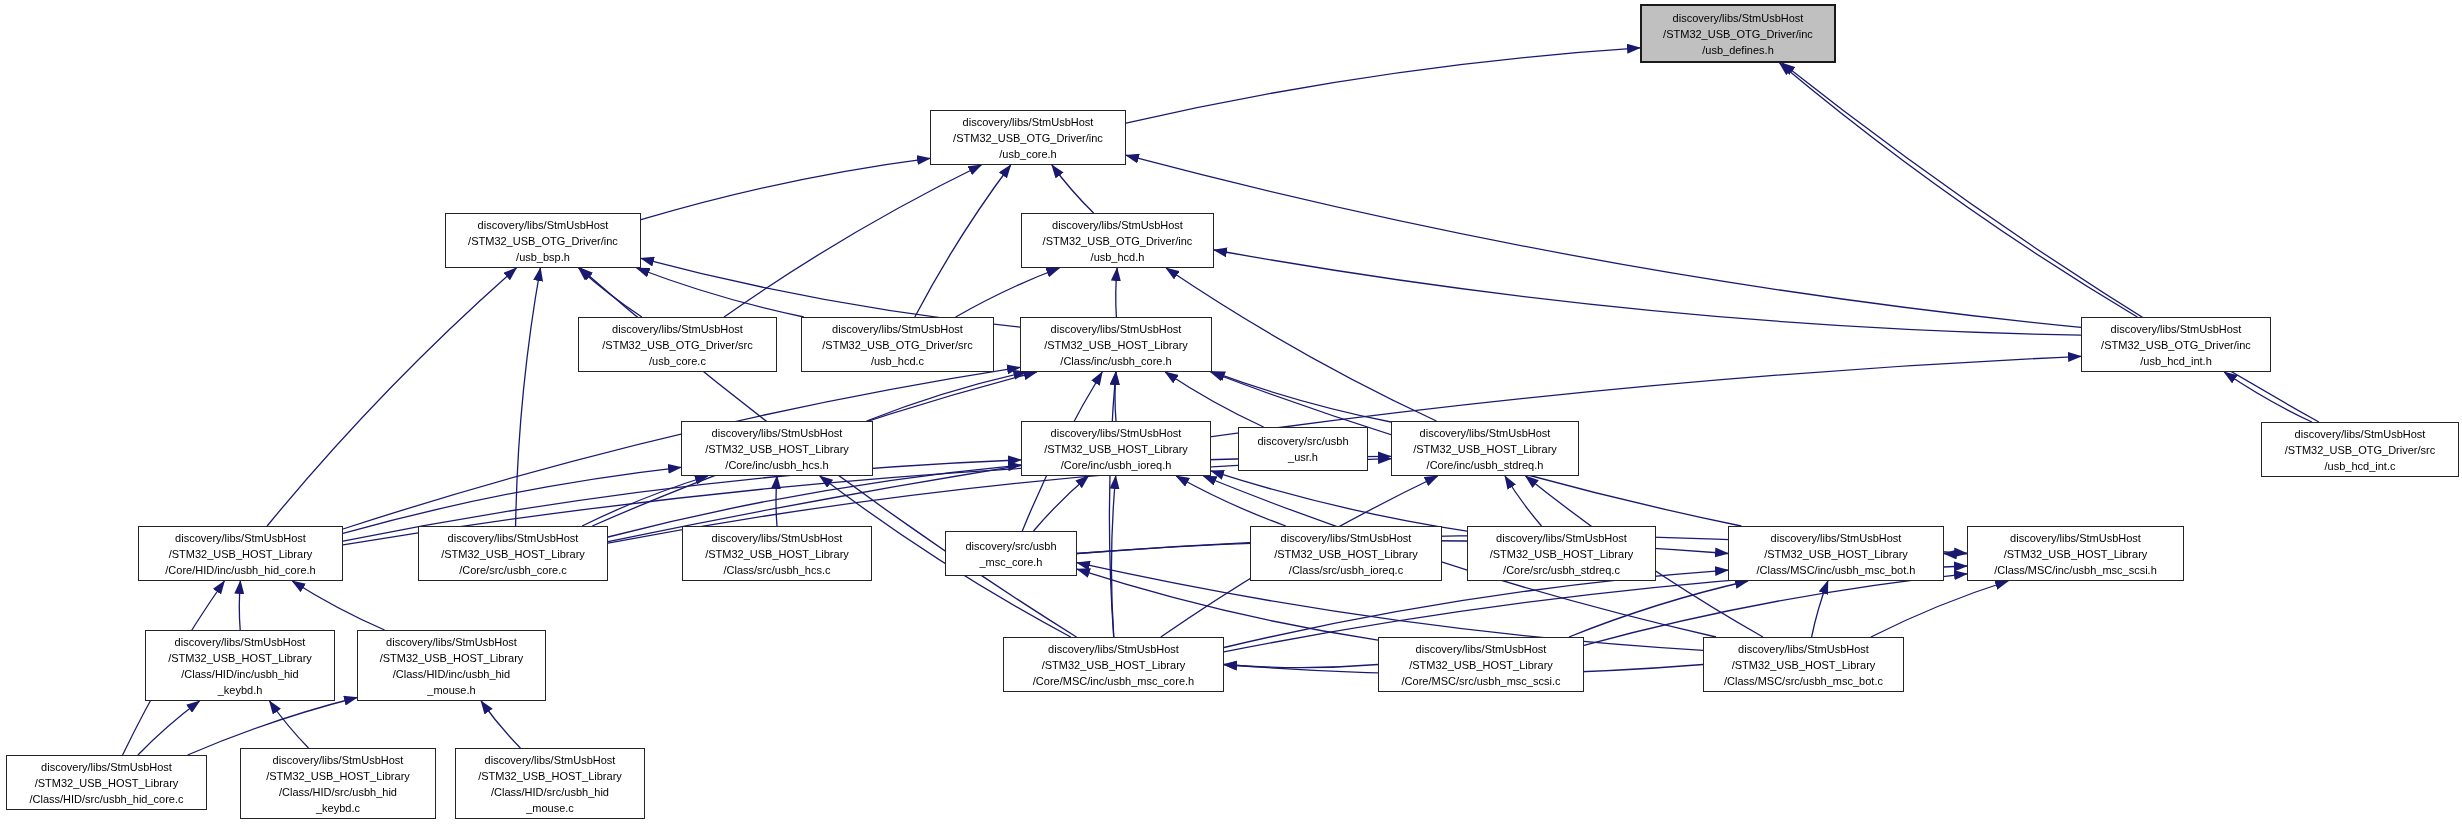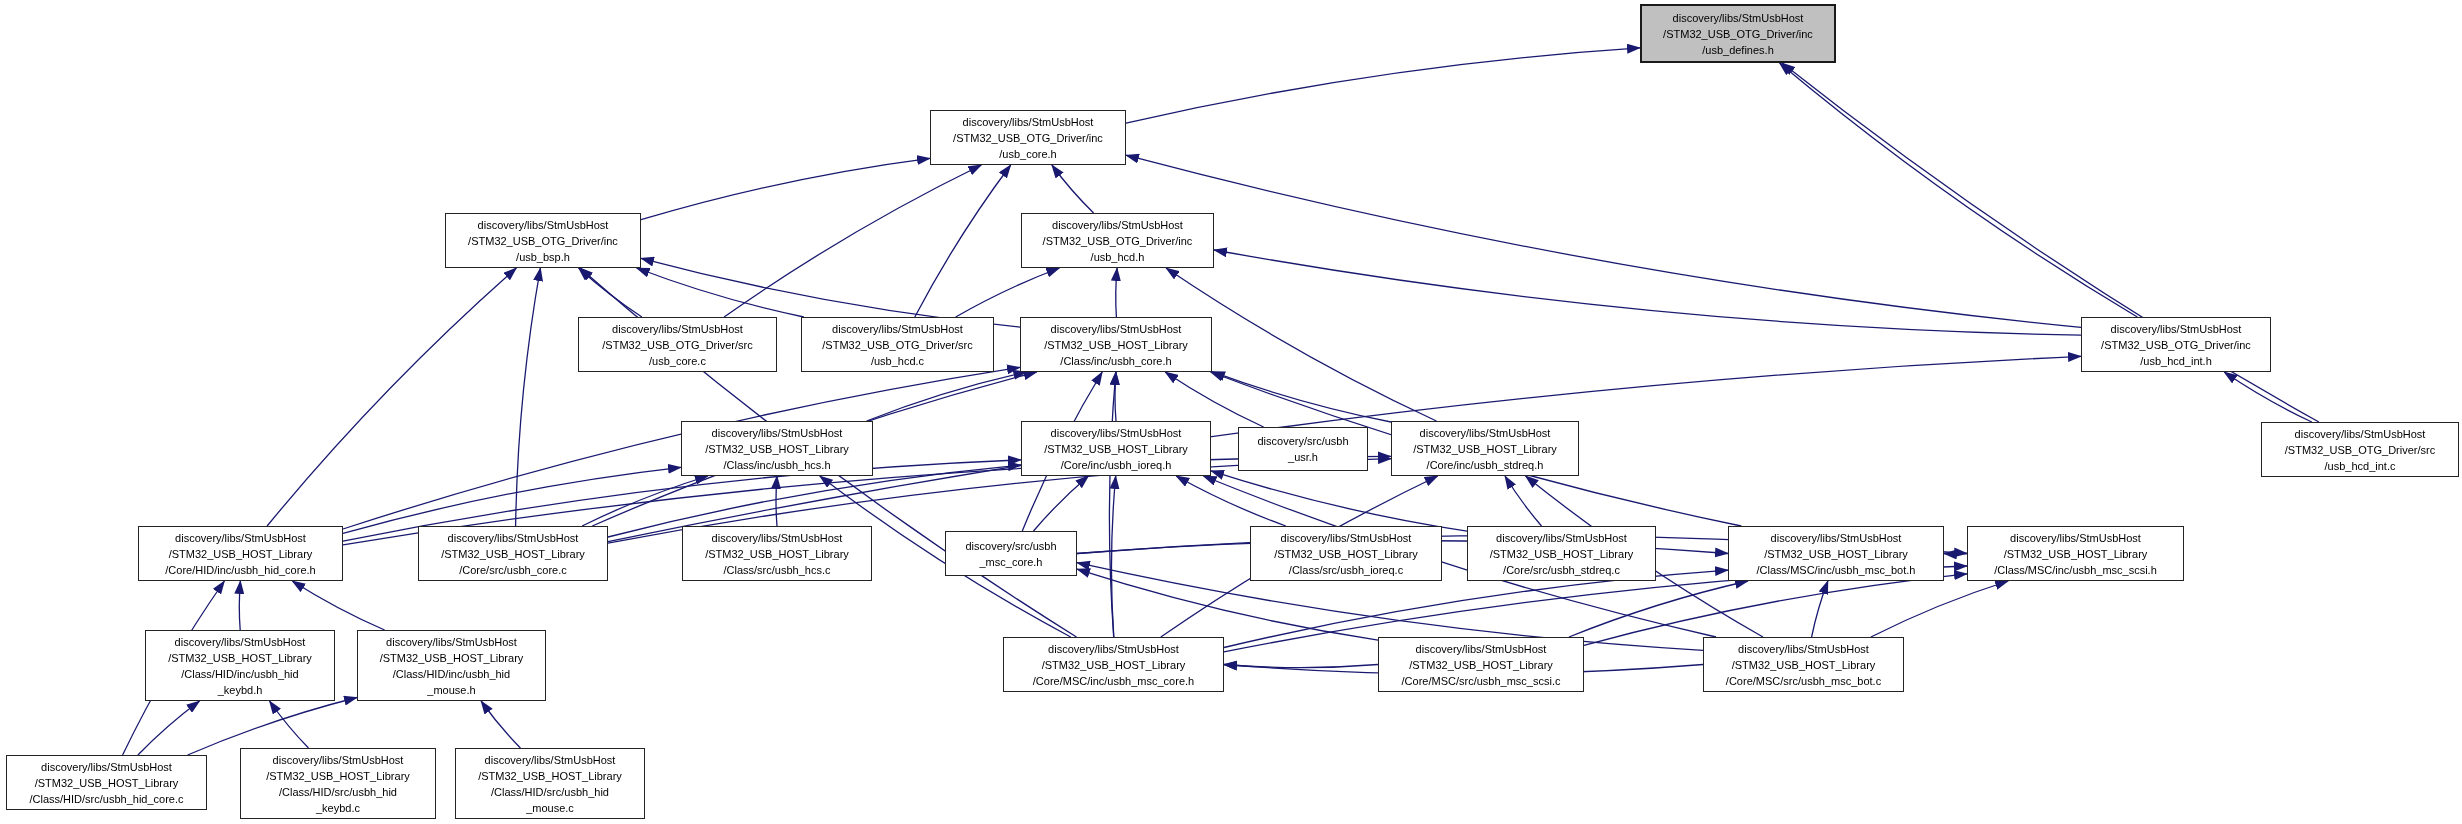--- a/index.html
+++ b/index.html
@@ -132,21 +132,21 @@
       <div class="nl">/usb_hcd_int.h</div>
     </div>
     <div class="node" style="left: 2261px; top: 422px; width: 198px; height: 55px;">
       <div class="nl">discovery/libs/StmUsbHost</div>
       <div class="nl">/STM32_USB_OTG_Driver/src</div>
       <div class="nl">/usb_hcd_int.c</div>
     </div>
     <div class="node" style="left: 681px; top: 421px; width: 192px; height: 55px;">
       <div class="nl">discovery/libs/StmUsbHost</div>
       <div class="nl">/STM32_USB_HOST_Library</div>
-      <div class="nl">/Class/inc/usbh_hcs.h</div>
+      <div class="nl">/Core/inc/usbh_hcs.h</div>
     </div>
     <div class="node" style="left: 1021px; top: 421px; width: 190px; height: 55px;">
       <div class="nl">discovery/libs/StmUsbHost</div>
       <div class="nl">/STM32_USB_HOST_Library</div>
       <div class="nl">/Core/inc/usbh_ioreq.h</div>
     </div>
     <div class="node" style="left: 1238px; top: 427px; width: 130px; height: 44px;">
       <div class="nl">discovery/src/usbh</div>
       <div class="nl">_usr.h</div>
     </div>
@@ -212,21 +212,21 @@
       <div class="nl">/Core/MSC/inc/usbh_msc_core.h</div>
     </div>
     <div class="node" style="left: 1378px; top: 637px; width: 206px; height: 55px;">
       <div class="nl">discovery/libs/StmUsbHost</div>
       <div class="nl">/STM32_USB_HOST_Library</div>
       <div class="nl">/Core/MSC/src/usbh_msc_scsi.c</div>
     </div>
     <div class="node" style="left: 1703px; top: 637px; width: 201px; height: 55px;">
       <div class="nl">discovery/libs/StmUsbHost</div>
       <div class="nl">/STM32_USB_HOST_Library</div>
-      <div class="nl">/Core/MSC/src/usbh_msc_bot.c</div>
+      <div class="nl">/Class/MSC/src/usbh_msc_bot.c</div>
     </div>
     <div class="node" style="left: 6px; top: 755px; width: 201px; height: 55px;">
       <div class="nl">discovery/libs/StmUsbHost</div>
       <div class="nl">/STM32_USB_HOST_Library</div>
       <div class="nl">/Class/HID/src/usbh_hid_core.c</div>
     </div>
     <div class="node" style="left: 240px; top: 748px; width: 196px; height: 71px;">
       <div class="nl">discovery/libs/StmUsbHost</div>
       <div class="nl">/STM32_USB_HOST_Library</div>
       <div class="nl">/Class/HID/src/usbh_hid</div>

